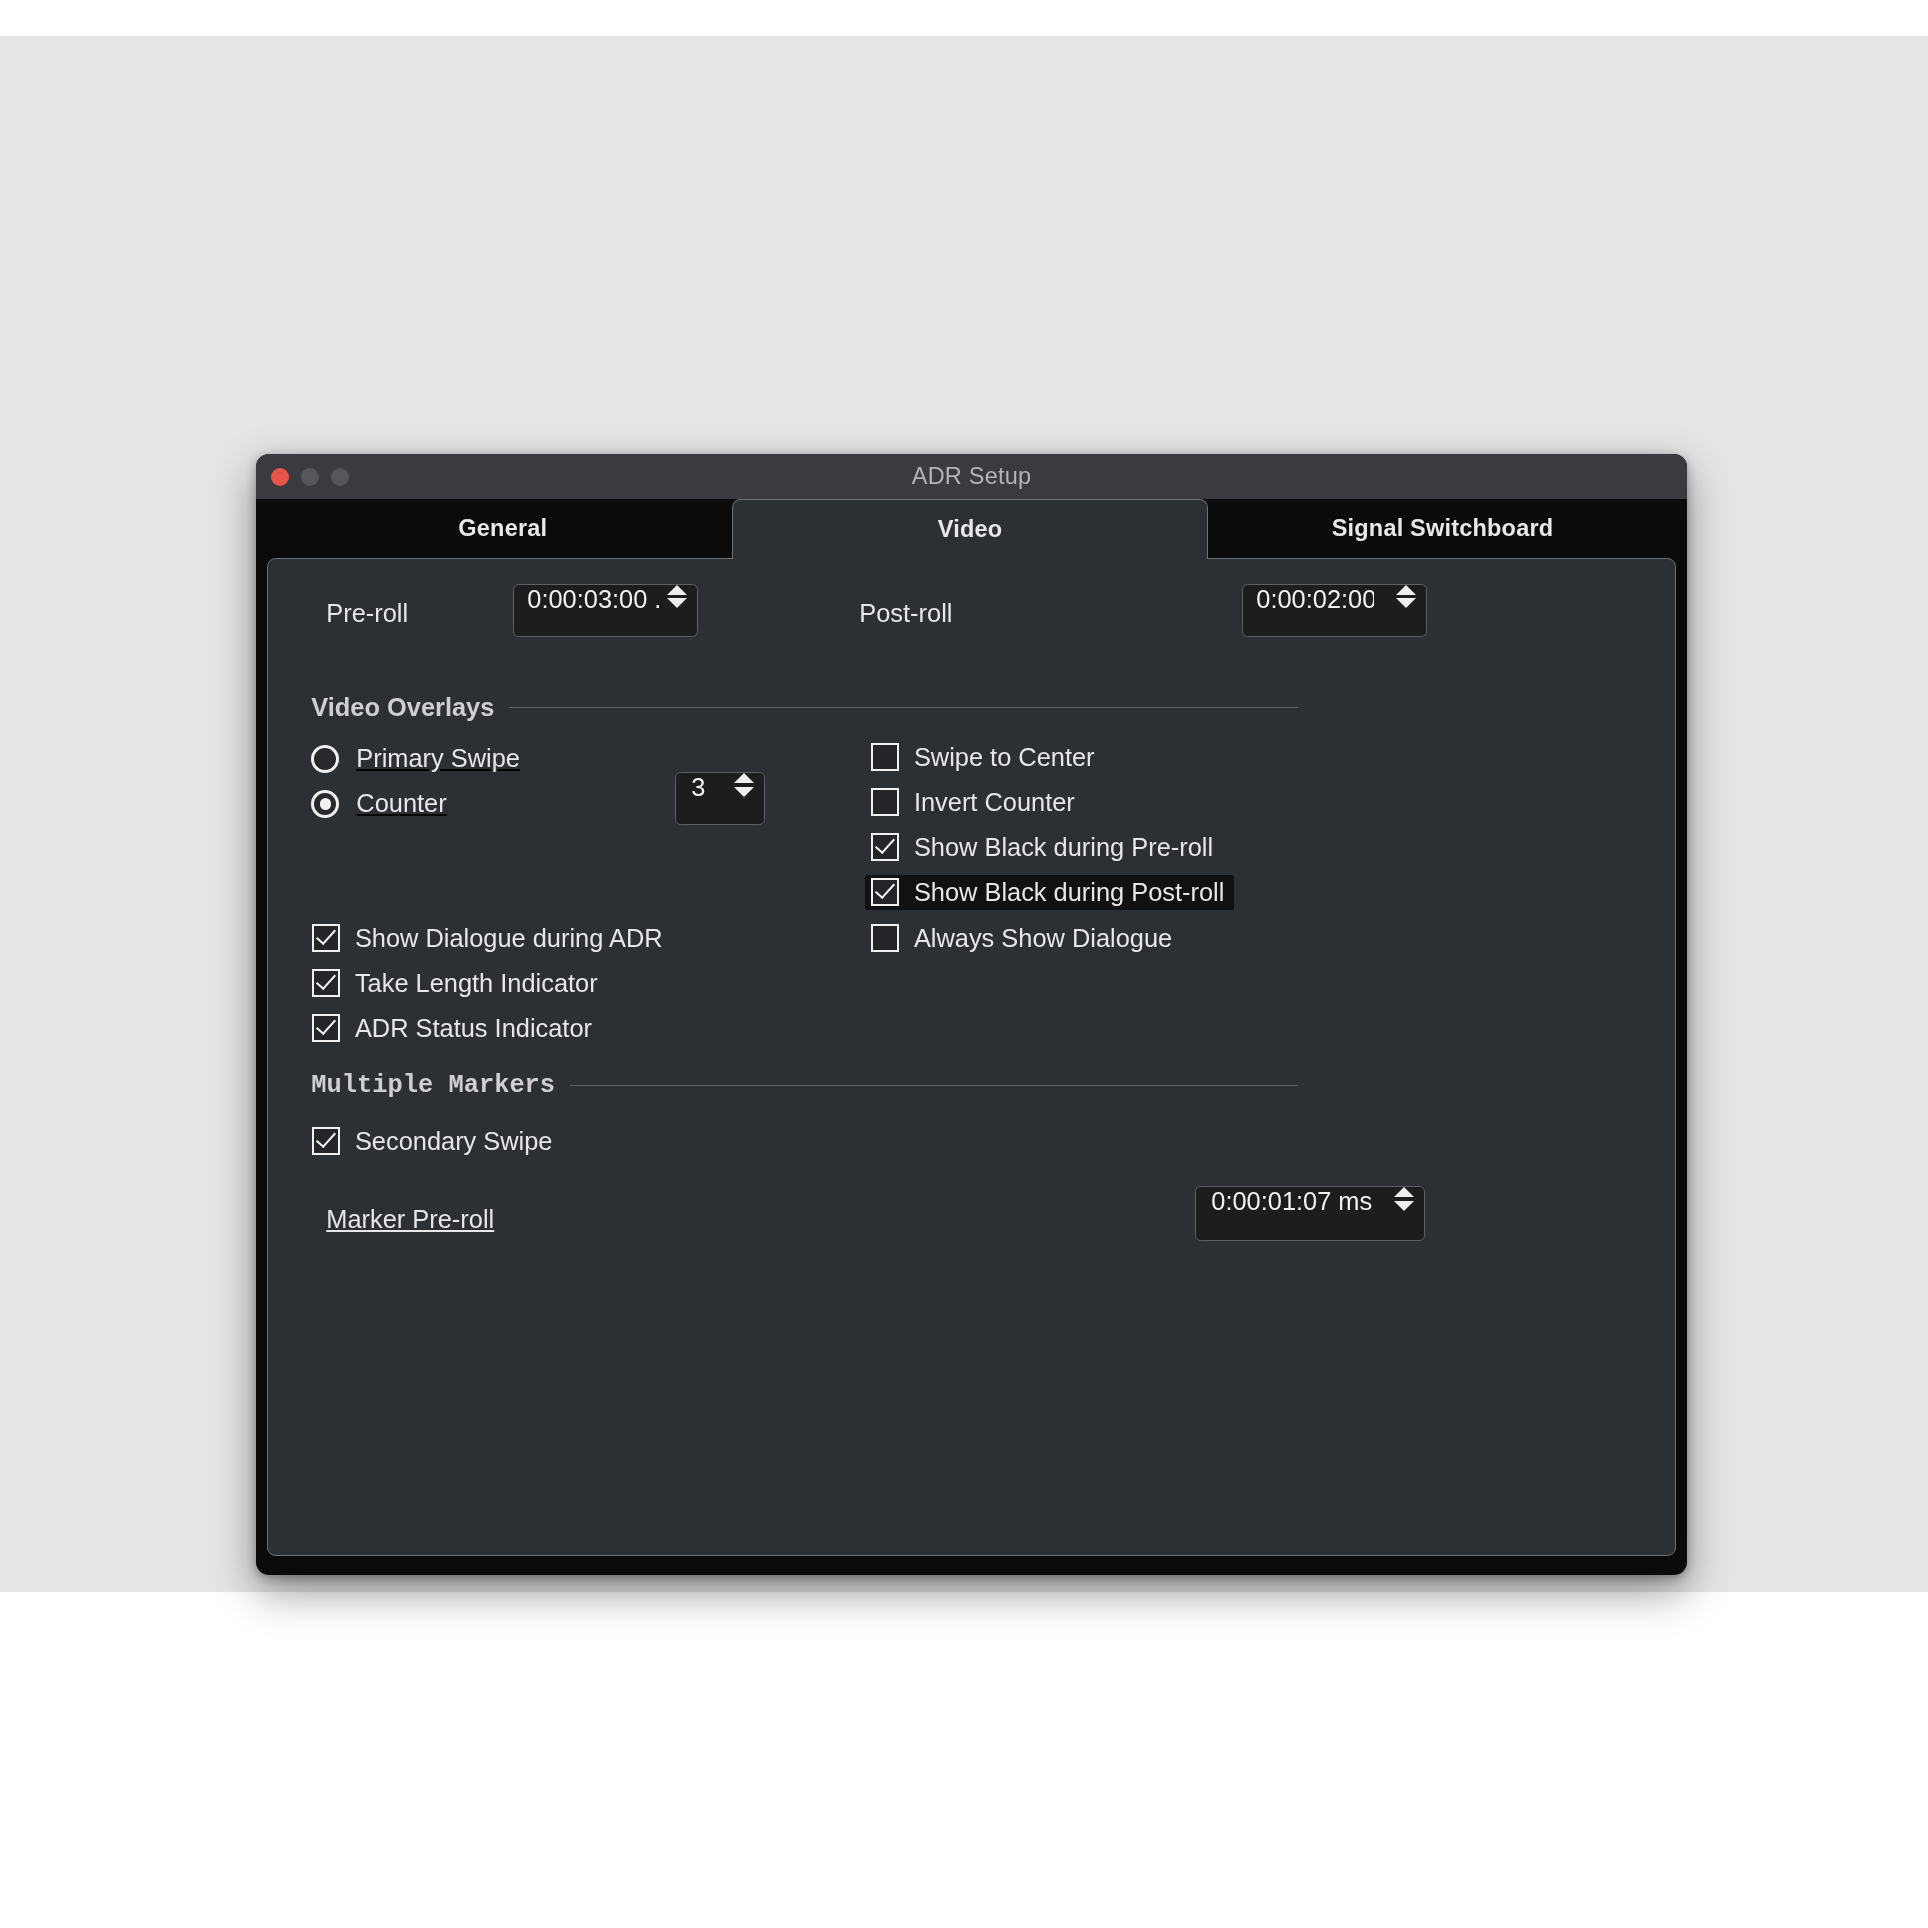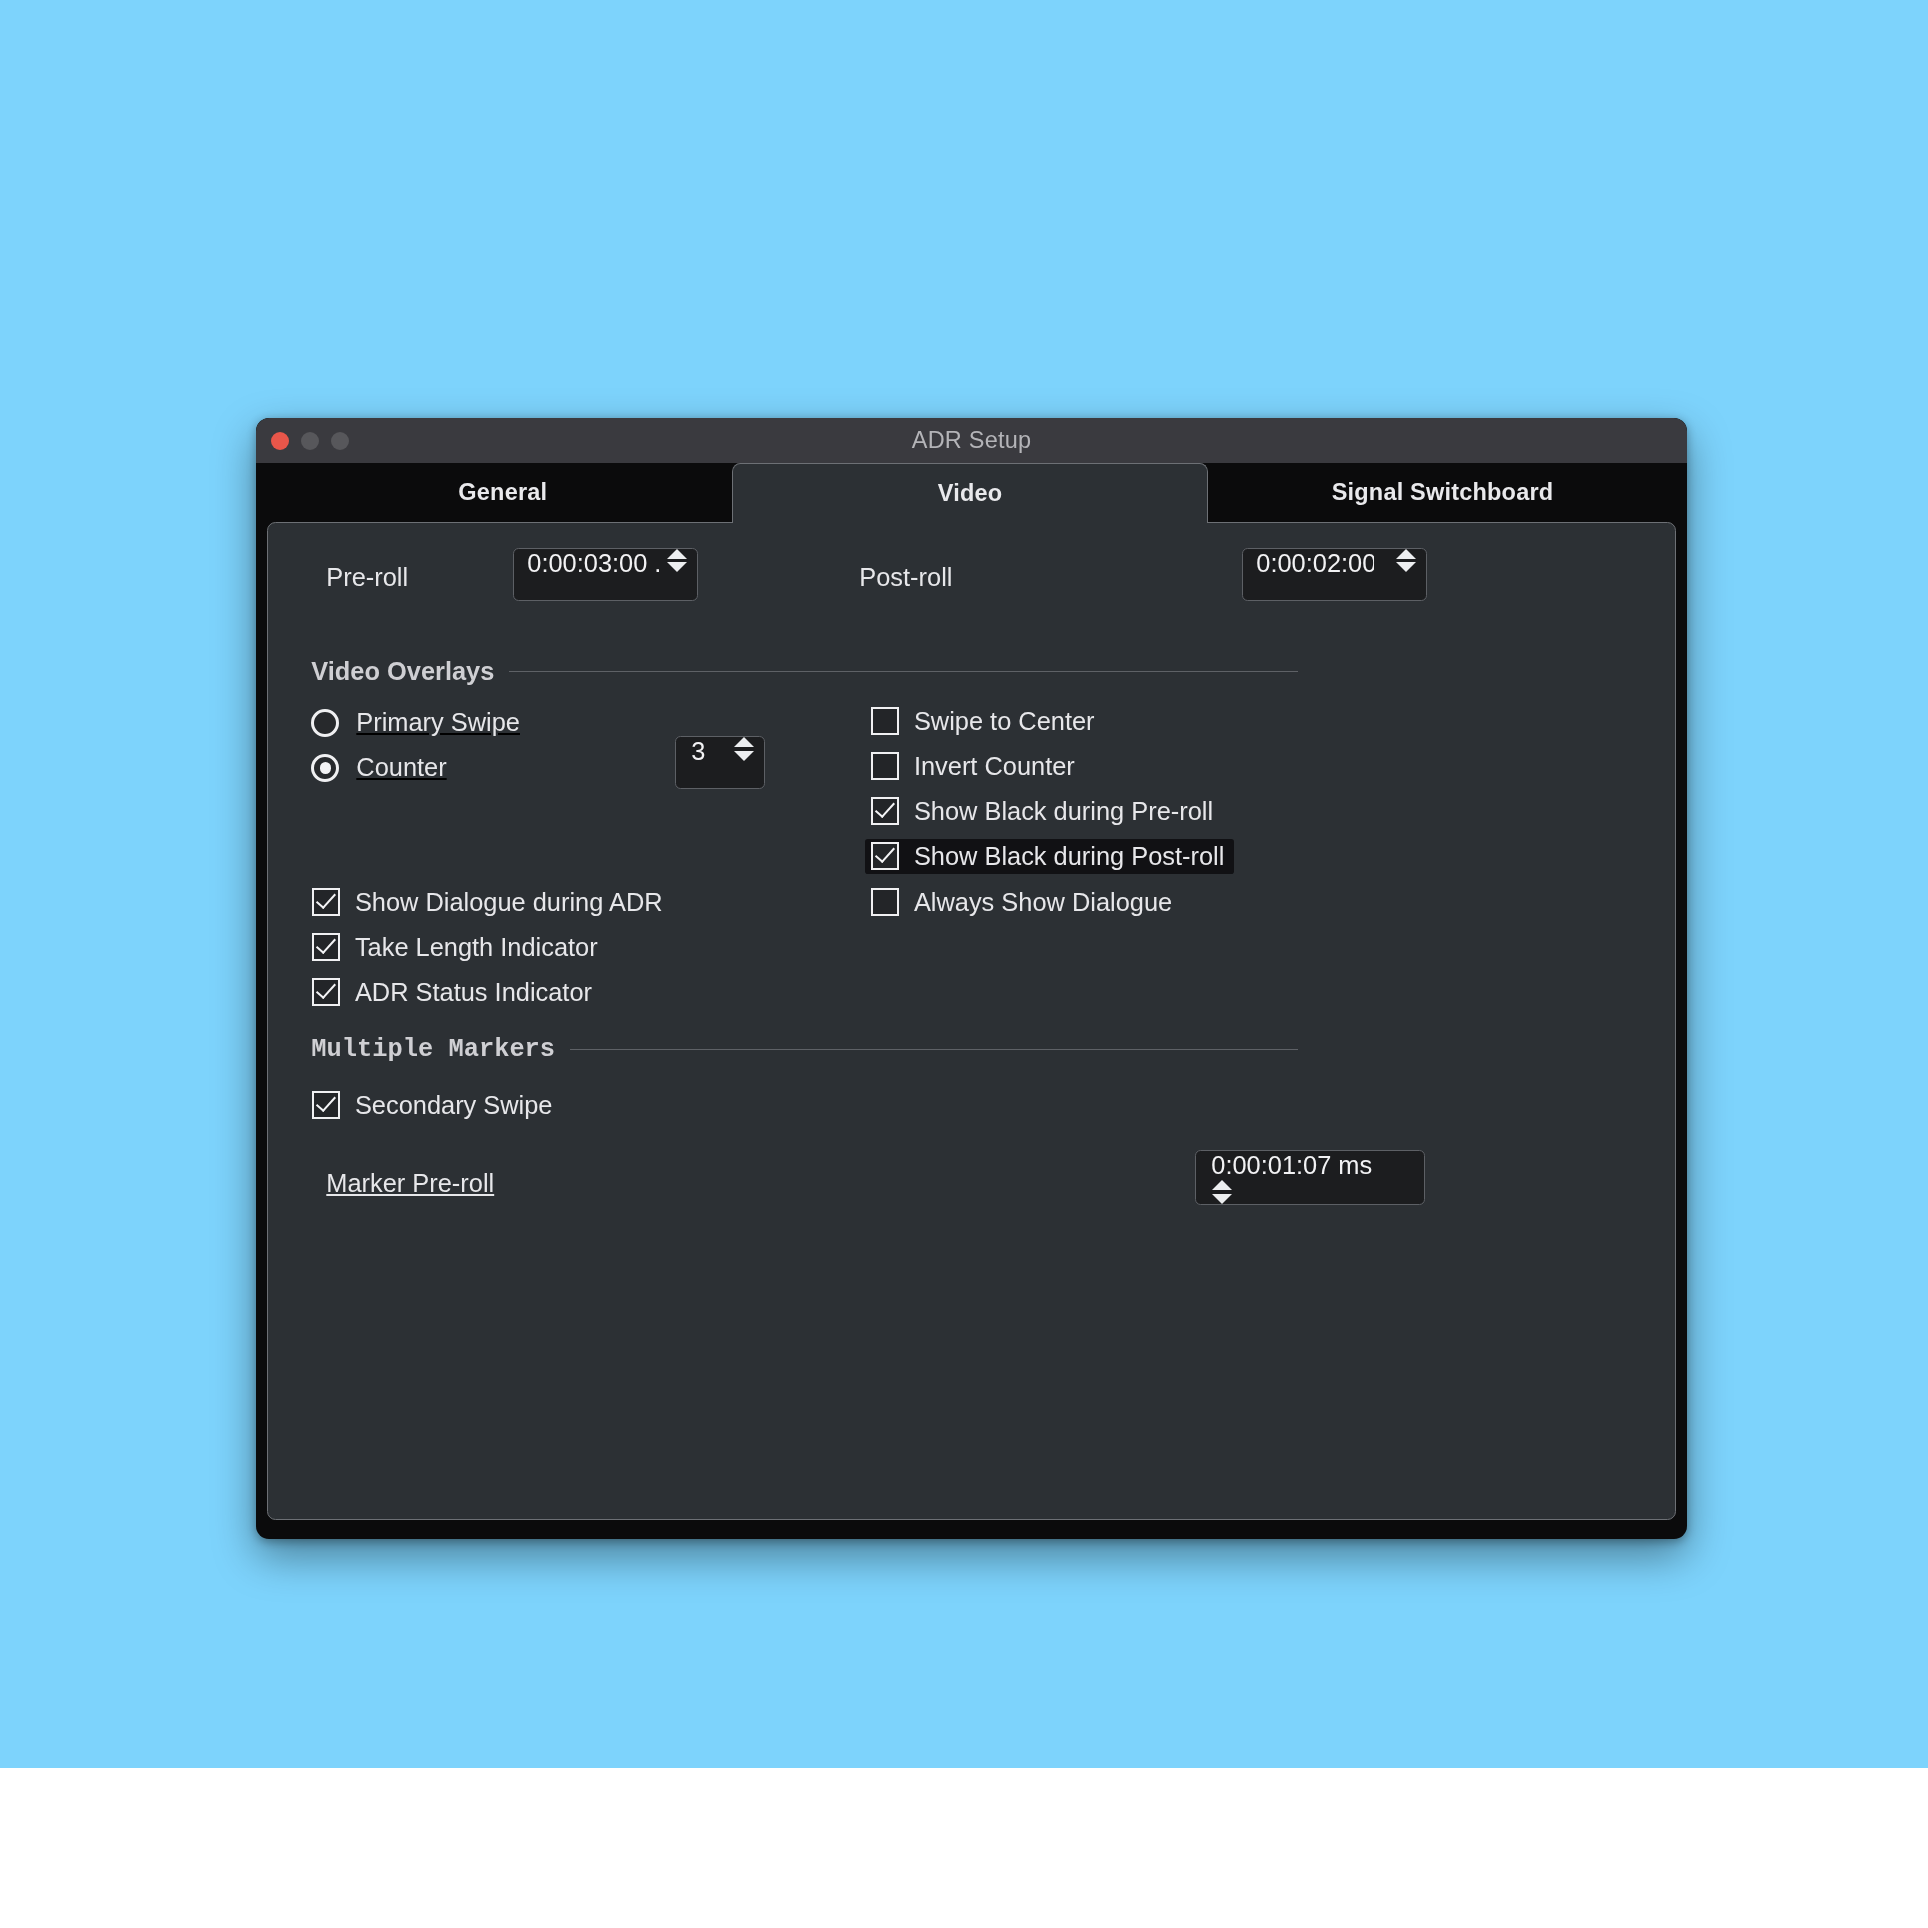--- a/index.html
+++ b/index.html
@@ -8,22 +8,23 @@
     width: 1928px;
     height: 1928px;
     background: #ffffff;
     font-family: "Liberation Sans", sans-serif;
     overflow: hidden;
   }
 
   #stage {
     position: relative;
     width: 1928px;
-    height: 1768px;
-    background: #7dd3fc;
+    height: 1556px;
+    background: #e5e5e5;
+    margin-top: 36px;
   }
 
   
   .window {
     position: absolute;
     left: 256px;
     top: 418px;
     width: 1431px;
     height: 1121px;
     border-radius: 13px;
@@ -249,21 +250,21 @@
     border: solid #f4f4f6;
     border-width: 0 2.8px 2.8px 0;
     transform: rotate(42deg);
   }
 
   .cb-left  { left: 38px; }
   .cb-right { left: 597px; }
 
   
   .lbl-marker { position: absolute; left: 58px; top: 646px; text-decoration: underline; }
-  .tc-marker  { left: 927px; top: 627px; width: 230px; height: 55px; padding-left: 15px; flex-direction: column; }
+  .tc-marker  { left: 927px; top: 627px; width: 230px; height: 55px; padding-left: 15px; }
 </style>
 </head>
 <body>
 
 <div id="stage">
 
   <div class="window">
 
     <div class="titlebar">
       <div class="traffic">

